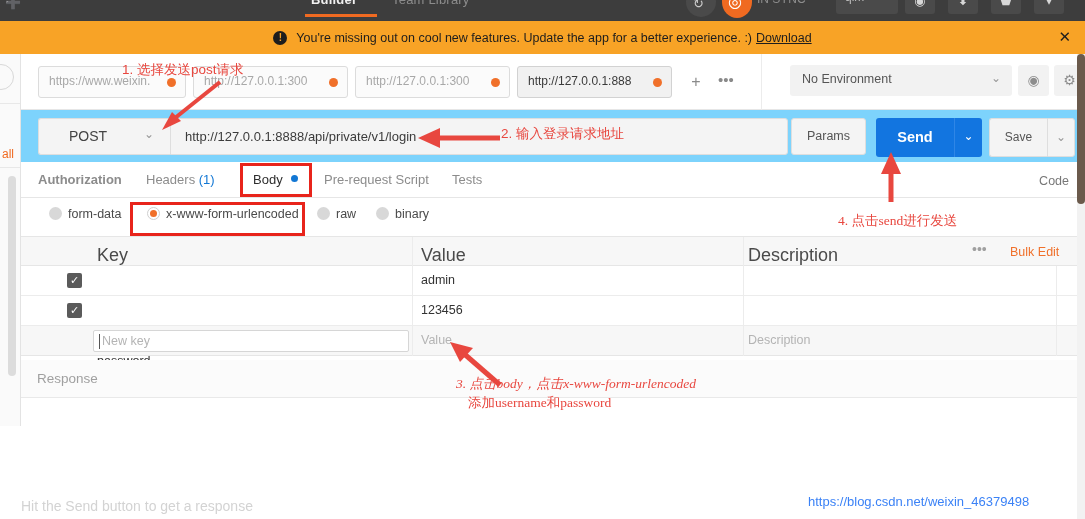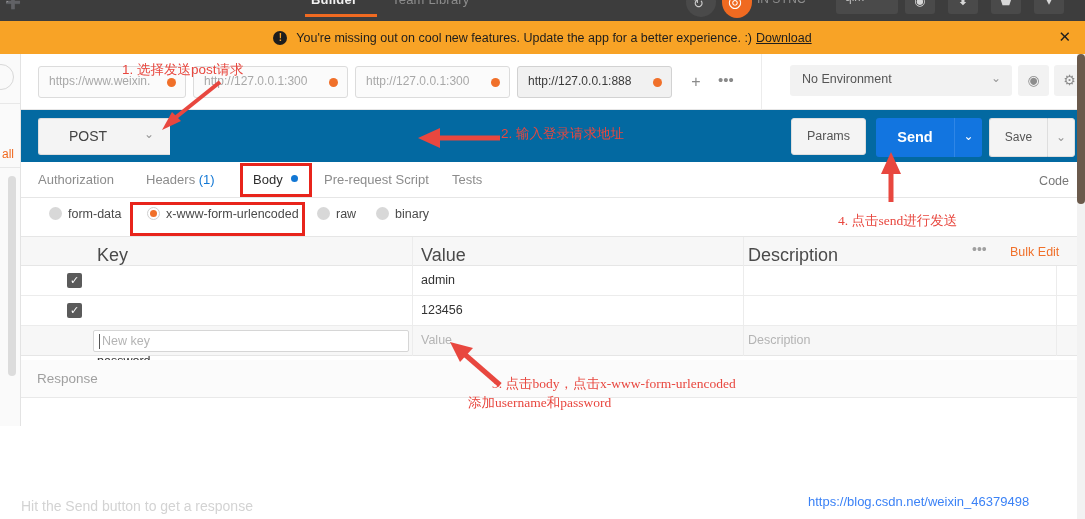--- a/index.html
+++ b/index.html
@@ -149,21 +149,21 @@
   .env-select .lbl { position: absolute; left: 12px; top: 7px; font-size: 12.5px; color: #555; }
   .env-select .chev { position: absolute; right: 11px; top: 6px; font-size: 12px; color: #999; }
   .env-eye, .env-gear {
     position: absolute; top: 11px; width: 31px; height: 31px; background: #f2f2f2;
     border-radius: 3px; text-align: center; line-height: 30px; font-size: 14px; color: #8d8d8d;
   }
   .env-eye { left: 256px; }
   .env-gear { left: 292px; }
 
   
-  .reqbar { position: absolute; left: 0; top: 56px; width: 1056px; height: 52px; background: #0369a1; }
+  .reqbar { position: absolute; left: 0; top: 56px; width: 1056px; height: 52px; background: #7dd3fc; }
   .method-box {
     position: absolute; left: 17px; top: 8px; width: 132px; height: 37px;
     background: #f4f4f4; border: 1px solid #dedede; border-right: none;
     border-radius: 3px 0 0 3px;
   }
   .method-box .m { position: absolute; left: 30px; top: 9px; font-size: 14px; color: #444; }
   .method-box .chev { position: absolute; right: 16px; top: 8px; font-size: 12px; color: #999; }
   .url-box {
     position: absolute; left: 149px; top: 8px; width: 618px; height: 37px;
     background: #f4f4f4; border: 1px solid #dedede; border-radius: 0 3px 3px 0;
@@ -347,29 +347,32 @@
       </div>
       <div class="env-eye">◉</div>
       <div class="env-gear">⚙</div>
     </div>
 
     <div class="reqbar">
       <div class="method-box">
         <span class="m">POST</span>
         <span class="chev">⌄</span>
       </div>
+      <div class="url-box">
+        <span class="u">http://127.0.0.1:8888/api/private/v1/login</span>
+      </div>
       <div class="params-btn">Params</div>
       <div class="send-btn">Send</div>
       <div class="send-caret">⌄</div>
       <div class="save-btn">Save</div>
       <div class="save-caret">⌄</div>
     </div>
 
     <div class="subtabs">
-      <div class="subtab" style="left:17px;">Authorization</div>
+      <div class="subtab" style="left:17px;font-weight:bold;">Authorization</div>
       <div class="subtab" style="left:125px;">
         <span>Headers</span>
         <span class="cnt">(1)</span>
       </div>
       <div class="subtab active" style="left:232px;">
         <span>Body</span>
         <span class="bdot"></span>
       </div>
       <div class="subtab" style="left:303px;">Pre-request Script</div>
       <div class="subtab" style="left:431px;">Tests</div>
@@ -464,18 +467,18 @@
     </g>
 
     <g>
       <line x1="500" y1="385" x2="462" y2="352" stroke="#e8473f" stroke-width="5"></line>
       <polygon points="450,342 473,348 460,362" fill="#e8473f"></polygon>
     </g>
   </svg>
 
   <div class="anno" style="left:122px;top:61px;">1. 选择发送post请求</div>
   <div class="anno" style="left:501px;top:125px;">2. 输入登录请求地址</div>
-  <div class="anno mono" style="left:492px;top:375px;">3. 点击body，点击x-www-form-urlencoded</div>
+  <div class="anno mono" style="left:456px;top:375px;font-style:italic;">3. 点击body，点击x-www-form-urlencoded</div>
   <div class="anno mono" style="left:468px;top:394px;">添加username和password</div>
   <div class="anno mono" style="left:838px;top:212px;">4. 点击send进行发送</div>
 
   <div class="watermark">https://blog.csdn.net/weixin_46379498</div>
 </div>
 
 </body></html>

